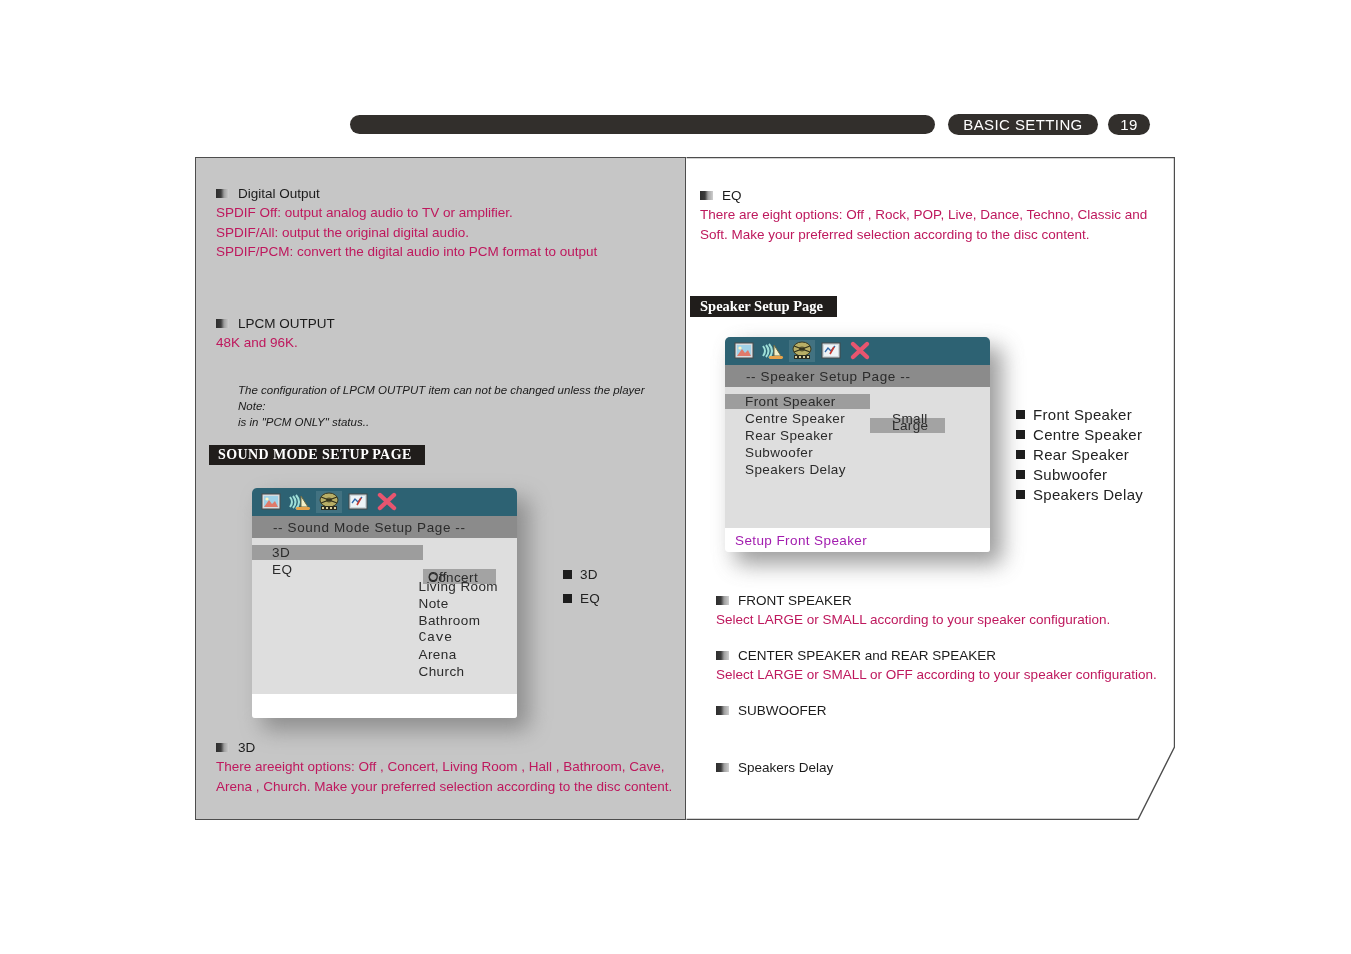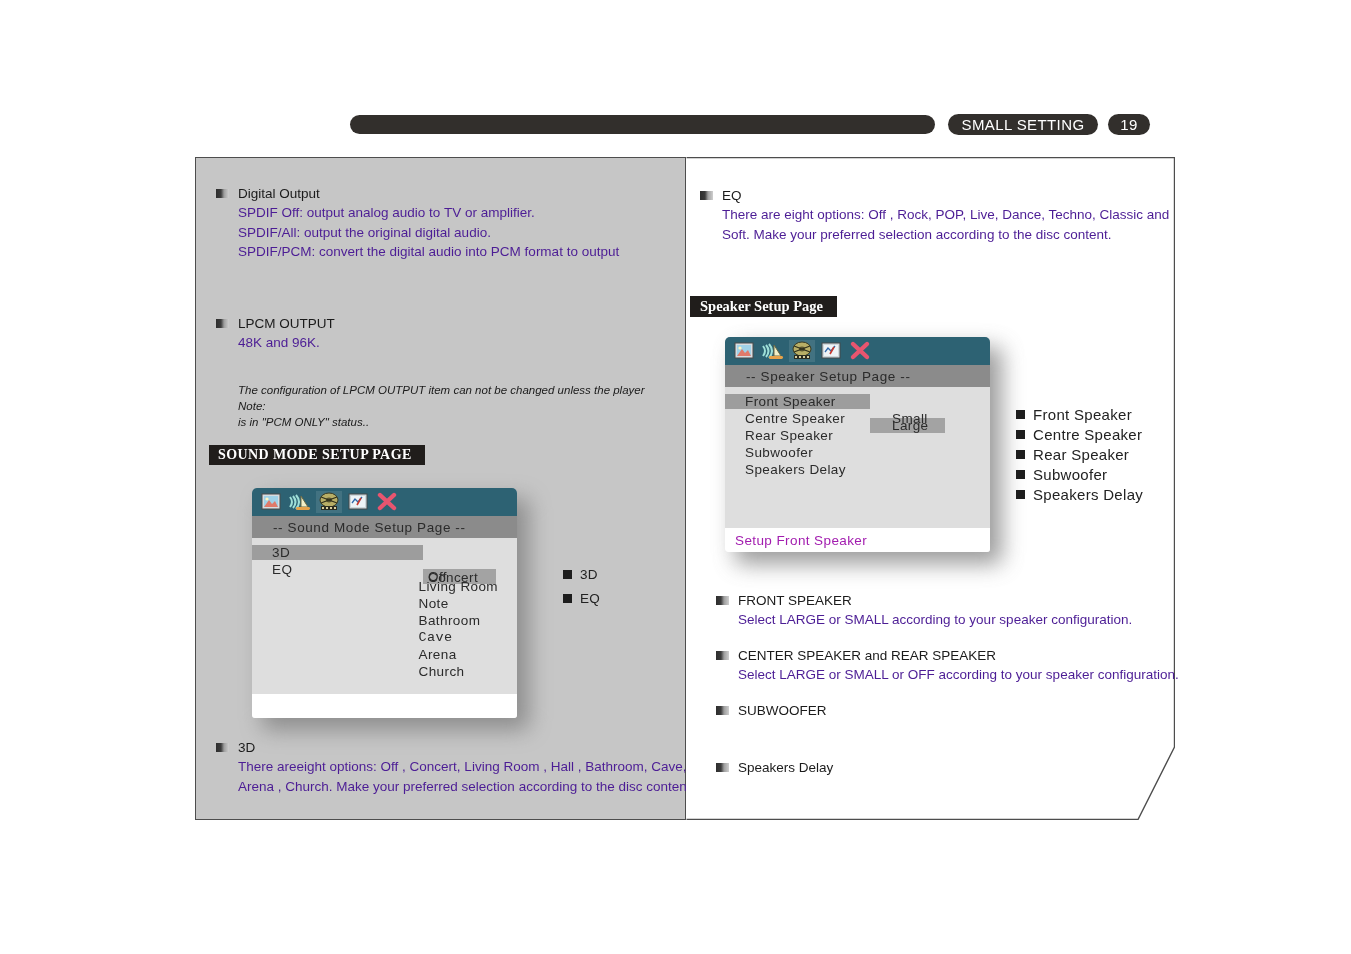--- a/index.html
+++ b/index.html
@@ -102,23 +102,22 @@
     background: linear-gradient(to right, #2e2e2e 0%, #3b3b3b 38%, #9e9e9e 62%, #cfcfcf 100%);
   }
   .heading {
     font-size: 13.5px;
     color: #1b1b1b;
     line-height: 19px;
     white-space: nowrap;
   }
   .para {
     font-size: 13.5px;
-    color: #4c1d95;
+    color: #be185d;
     line-height: 19.5px;
-    margin-left: 22px;
   }
   .note {
     font-size: 11.5px;
     font-style: italic;
     color: #1b1b1b;
     line-height: 16px;
     margin-left: 22px;
   }
 
   
@@ -253,21 +252,21 @@
     margin-right: 8px;
     flex: 0 0 auto;
   }
   .callout-row.sm { font-size: 13.5px; height: 24px; }
 </style>
 </head>
 <body>
 
 <div id="header">
   <div class="hdr-rule"></div>
-  <div class="hdr-pill" id="hdr-section">SMALL SETTING</div>
+  <div class="hdr-pill" id="hdr-section">BASIC SETTING</div>
   <div class="hdr-pill" id="hdr-page">19</div>
 </div>
 
 <div id="panel-left"></div>
 
 <div class="block" style="left:216px; top:184px;">
   <div class="bullet-row">
     <span class="sq"></span>
     <span class="heading">Digital Output</span>
   </div>

